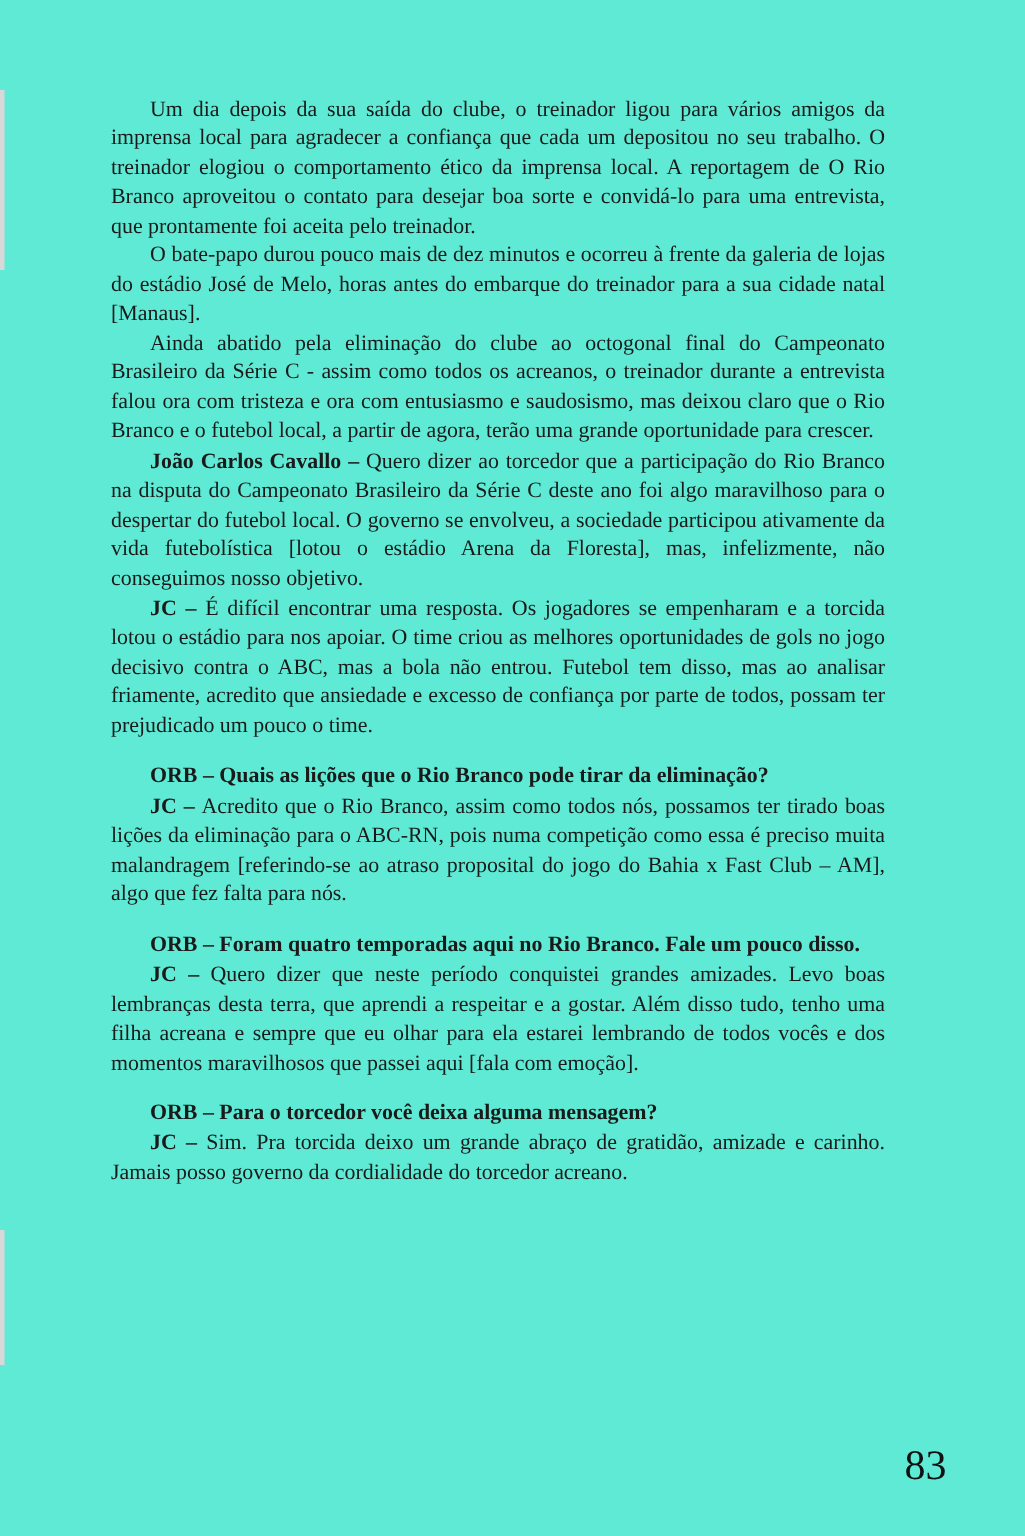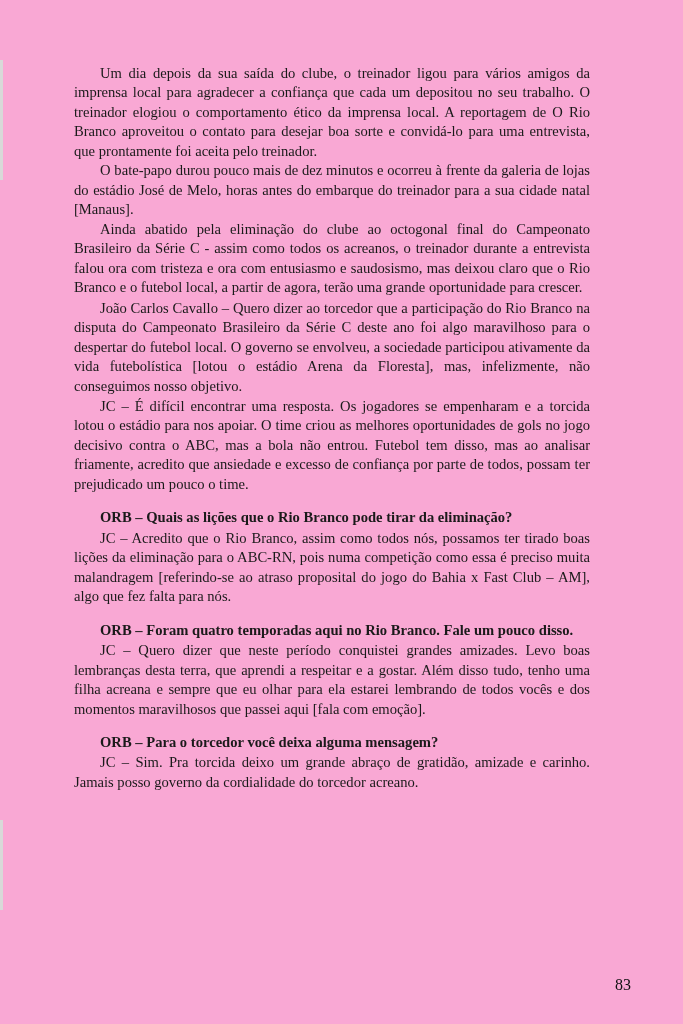--- a/index.html
+++ b/index.html
@@ -4,21 +4,21 @@
 <style>
   html, body {
     margin: 0;
     padding: 0;
     background: #ffffff;
   }
   .page {
     position: relative;
     width: 683px;
     height: 1024px;
-    background: #f9a8d4;
+    background: #5eead4;
     overflow: hidden;
     font-family: "Liberation Serif", serif;
     color: #1a1a1a;
   }
   .edge-mark {
     position: absolute;
     left: 0;
     width: 3px;
     background: #d8d8d8;
   }
@@ -46,27 +46,27 @@
   p.qa-question {
     font-weight: bold;
     text-indent: 26px;
     margin-top: 14px;
   }
   p.qa-answer {
     text-indent: 26px;
     margin-top: 1px;
   }
   .lead {
-    font-weight: normal;
+    font-weight: bold;
   }
   .page-number {
     position: absolute;
     right: 52px;
     bottom: 30px;
-    font-size: 16px;
+    font-size: 28px;
     font-family: "Liberation Serif", serif;
     color: #111;
   }
 </style>
 </head>
 <body>
 
 <div class="page">
 
   <div class="edge-mark top"></div>

